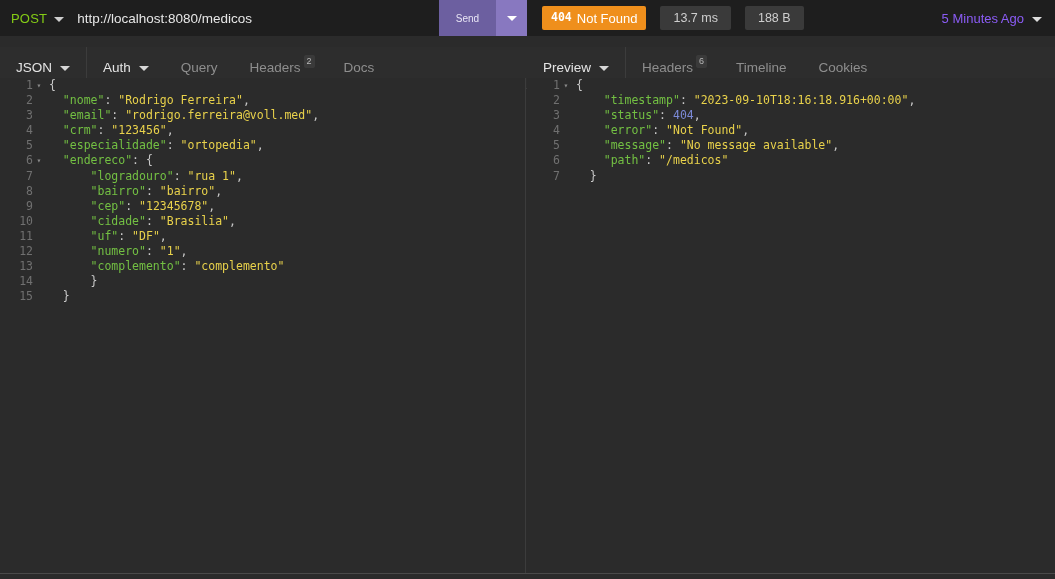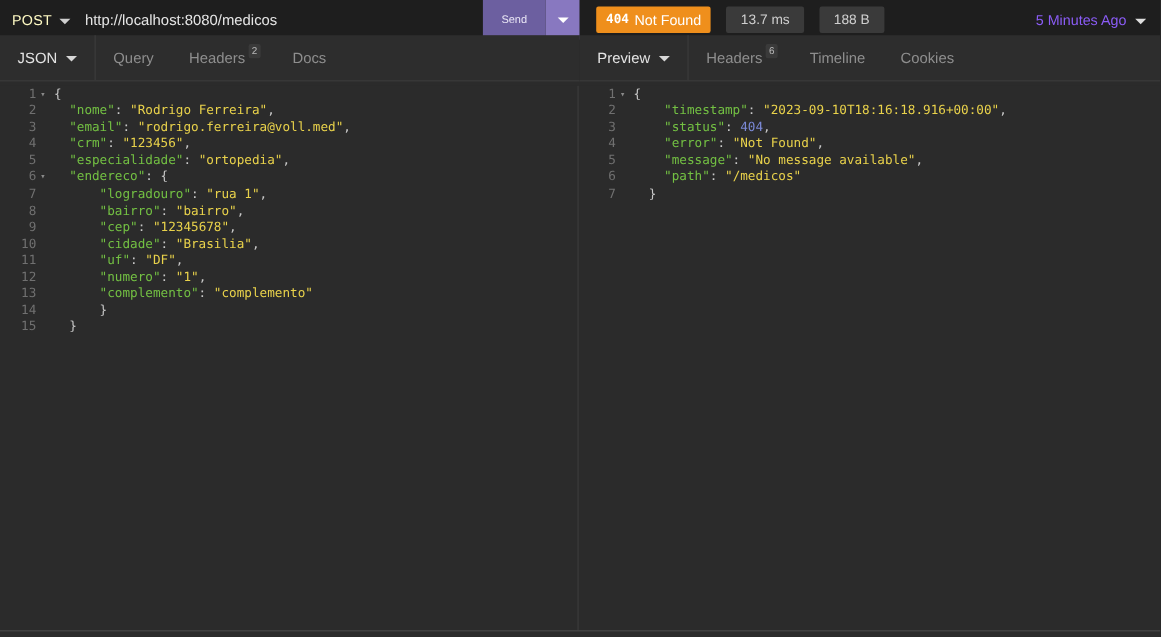--- a/index.html
+++ b/index.html
@@ -14,21 +14,21 @@
   
   .topbar {
     position:absolute; left:0; top:0; width:1055px; height:36px;
     display:flex; align-items:stretch;
   }
   .req-bar {
     width:527px; height:36px; background:#1e1e1e;
     display:flex; align-items:center; position:relative;
   }
   .method {
-    margin-left:11px; color:#fef9c3; font-size:13px; letter-spacing:.2px;
+    margin-left:11px; color:#84cc16; font-size:13px; letter-spacing:.2px;
   }
   .caret {
     display:inline-block; width:0; height:0;
     border-left:5px solid transparent; border-right:5px solid transparent;
     border-top:5px solid #cfcfcf;
   }
   .method-caret { margin-left:7px; margin-top:2px; }
   .url {
     margin-left:13px; color:#e6e6e6; font-size:13.5px;
     white-space:nowrap; overflow:hidden;
@@ -61,21 +61,21 @@
     padding:0 13px; margin-left:14px;
   }
   .time-ago {
     margin-left:auto; margin-right:13px; display:flex; align-items:center;
     color:#8b5cf6; font-size:13px; cursor:pointer;
   }
   .time-ago .caret { margin-left:8px; margin-top:2px; border-top-color:#dedede; }
 
   
   .tabrow {
-    position:absolute; top:32px; height:42px;
+    position:absolute; top:47px; height:42px;
     background:#2d2d2d;
     display:flex; align-items:stretch;
     border-bottom:1px solid #3c3c3c;
   }
   .tabrow-left { left:0; width:527px; }
   .tabrow-right { left:527px; width:528px; }
 
   .tab {
     display:flex; align-items:center; padding:0 16px;
     color:#8e8e8e; font-size:13.5px; cursor:pointer; position:relative;
@@ -151,20 +151,24 @@
     <div class="time-ago">
       <span>5 Minutes Ago</span>
       <span class="caret"></span>
     </div>
   </div>
 </div>
 
 <div class="tabrow tabrow-left">
   <div class="tab active sep-right">
     <span>JSON</span>
+    <span class="caret"></span>
+  </div>
+  <div class="tab active">
+    <span>Auth</span>
     <span class="caret"></span>
   </div>
   <div class="tab">
     <span>Query</span>
   </div>
   <div class="tab">
     <span>Headers</span>
     <span class="tab-badge">2</span>
   </div>
   <div class="tab">

